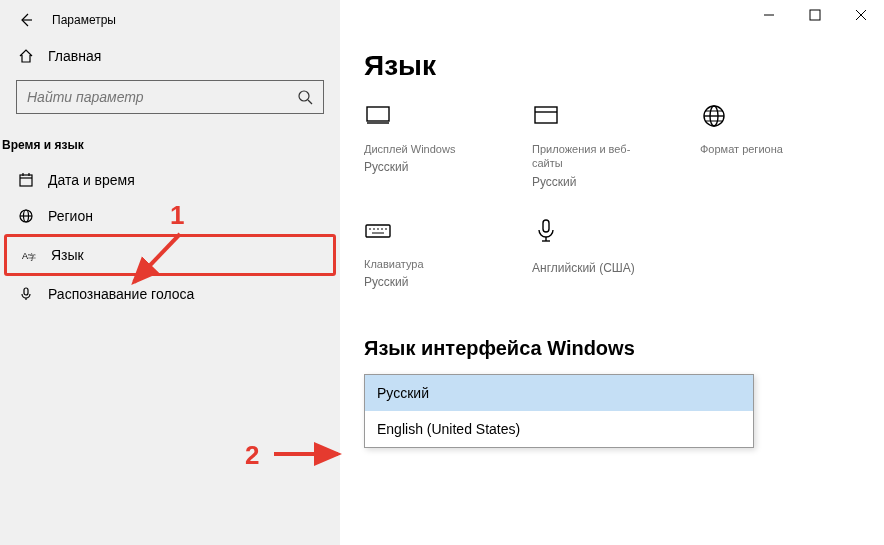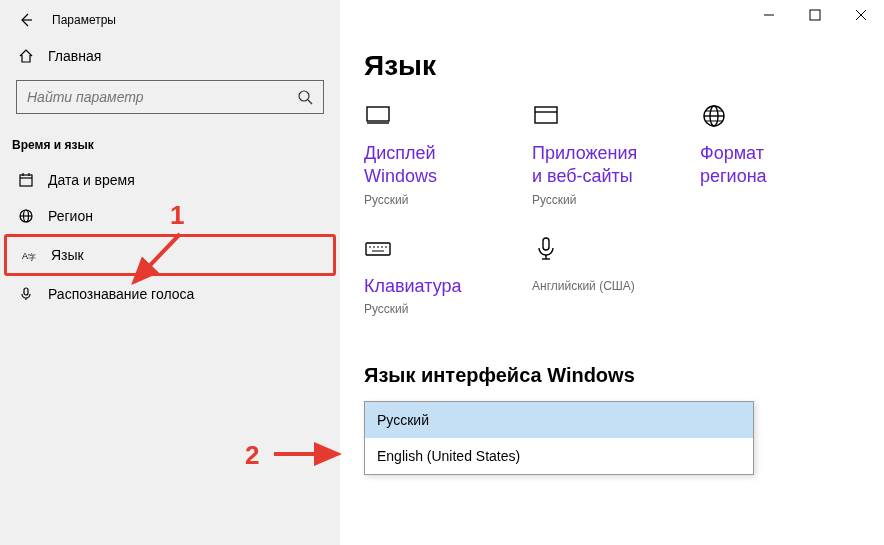--- a/index.html
+++ b/index.html
@@ -13,36 +13,36 @@
   .app-title { font-size: 12px; font-weight: 400; margin-left: 18px; color: #000; }
 
   .home-row { display: flex; align-items: center; padding: 10px 33px 10px 18px; cursor: pointer; }
   .home-icon { width: 16px; height: 16px; display:inline-flex; align-items:center; justify-content:center; }
   .home-label { margin-left: 14px; font-size: 14px; }
 
   .search-box { margin: 6px 16px 0 16px; height: 34px; border: 1px solid #666; display:flex; align-items:center; padding: 4px 10px; cursor:text; background:#f0f0f0; }
   .search-box input { border:none; outline:none; background:transparent; flex:1; font-size:14px; font-style: italic; color:#5a5a5a; }
   .search-icon { width:16px; height:16px; display:inline-flex; align-items:center; justify-content:center; }
 
-  .group-title { padding: 24px 16px 10px 12px; font-size: 12px; font-weight: 600; }
+  .group-title { padding: 24px 16px 10px 2px; font-size: 12px; font-weight: 600; }
 
   .sidebar-item { display:flex; align-items:center; padding: 10px 16px 10px 18px; cursor:pointer; position:relative; }
   .sidebar-item .icon { width:16px; height:16px; display:inline-flex; align-items:center; justify-content:center; }
   .sidebar-item .label { margin-left:14px; font-size:14px; }
   .sidebar-item.selected-highlight { border:3px solid #e53a2f; border-radius:3px; margin: 0 4px; padding: 10px 12px 10px 14px; }
 
   .window-controls { position:absolute; top:0; right:0; display:flex; }
   .window-controls .ctrl { width:46px; height:30px; display:flex; align-items:center; justify-content:center; cursor:pointer; font-size:14px; }
 
   .page-title { font-size:28px; font-weight:600; padding: 50px 0 20px 0; }
 
   .tiles-row { display:flex; gap:48px; margin-bottom: 28px; }
   .tile { width:120px; }
   .tile .tile-icon { width:28px; height:28px; display:inline-flex; align-items:center; justify-content:center; margin-bottom:12px; }
-  .tile .tile-label { font-size:18px; color:#6d28d9; line-height:1.3; }
+  .tile .tile-label { font-size:11px; color:#737373; line-height:1.3; }
   .tile .tile-sub { font-size:12px; color:#6b6b6b; margin-top:4px; }
 
   .section-title { font-size:20px; font-weight:600; margin-top:48px; }
 
   .dropdown-list { margin-top:14px; border:1px solid #999; width:390px; background:#fff; box-shadow: 2px 2px 6px rgba(0,0,0,.15); }
   .dropdown-item { padding:10px 12px; font-size:14px; cursor:pointer; }
   .dropdown-item.selected { background:#c5dff5; }
   .truncated-text { font-size:13px; color:#333; margin-top:2px; white-space:nowrap; overflow:hidden; }
 
   .annot { position:absolute; color:#e53a2f; font-weight:600; pointer-events:none; }

